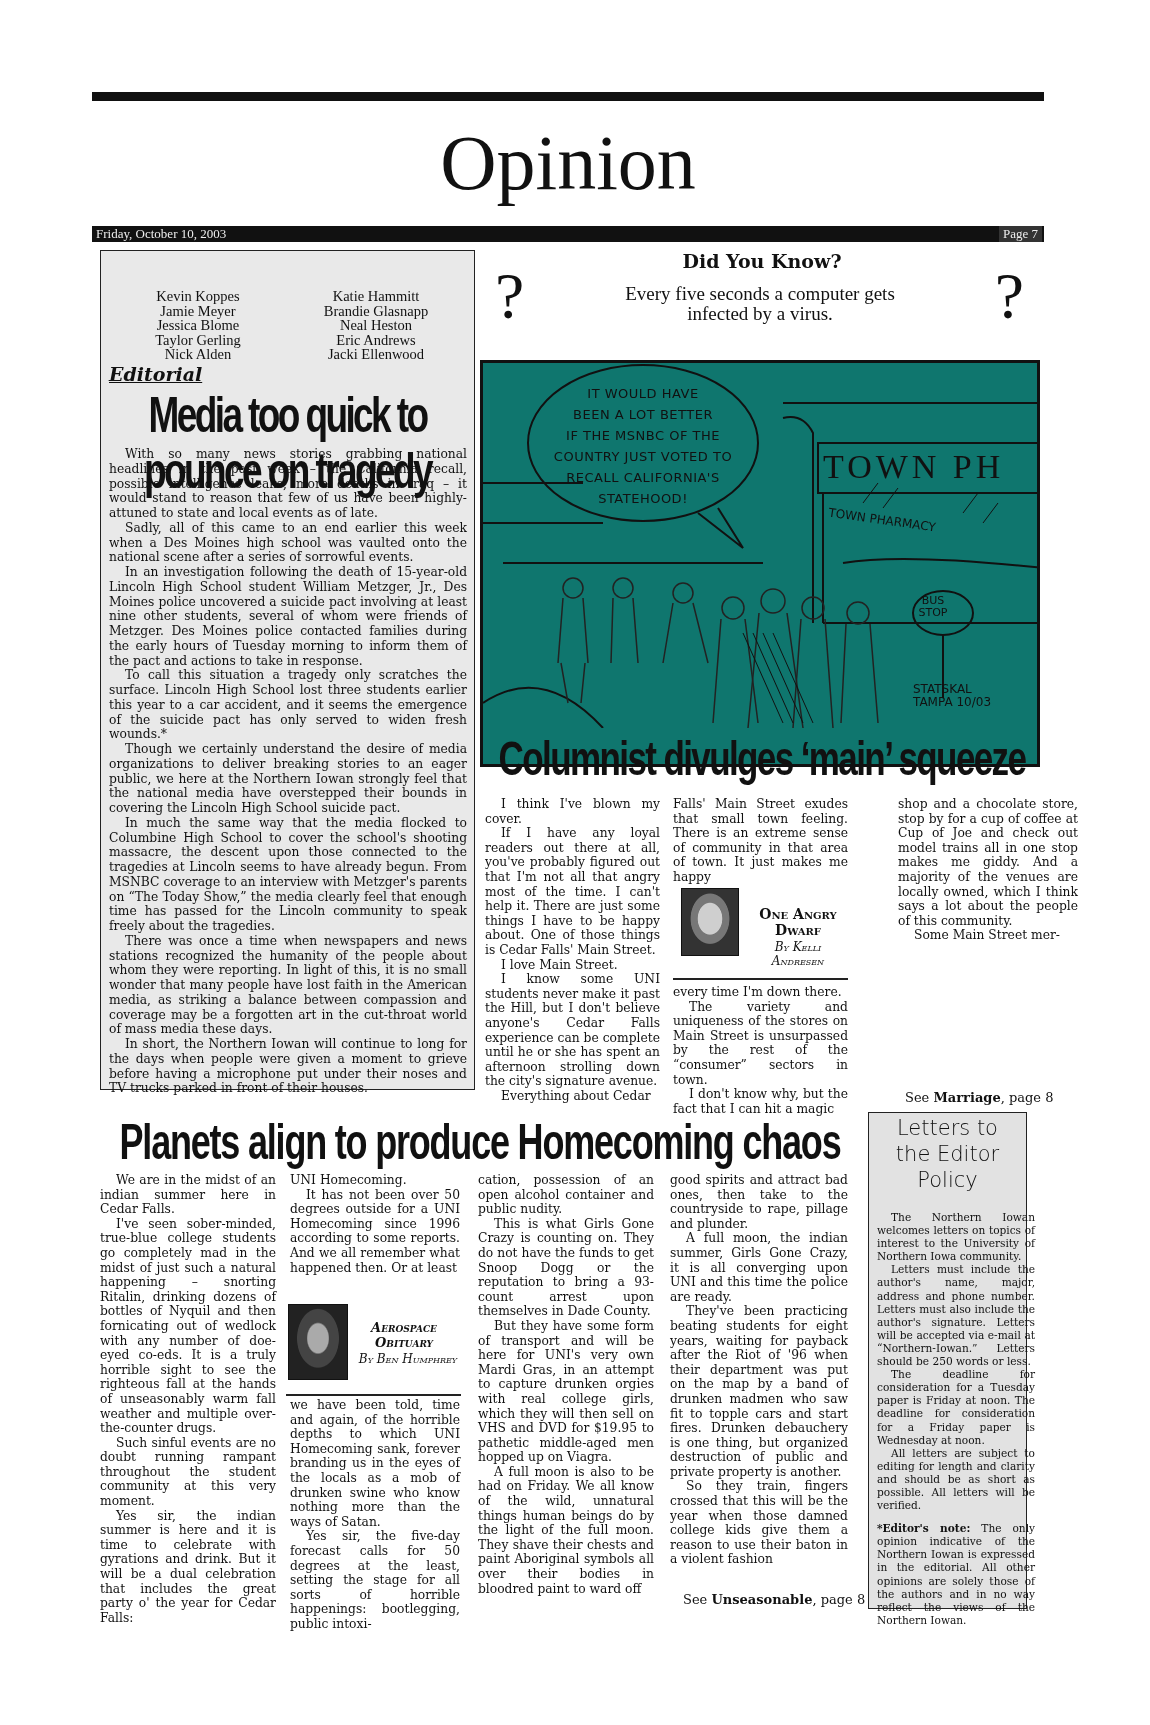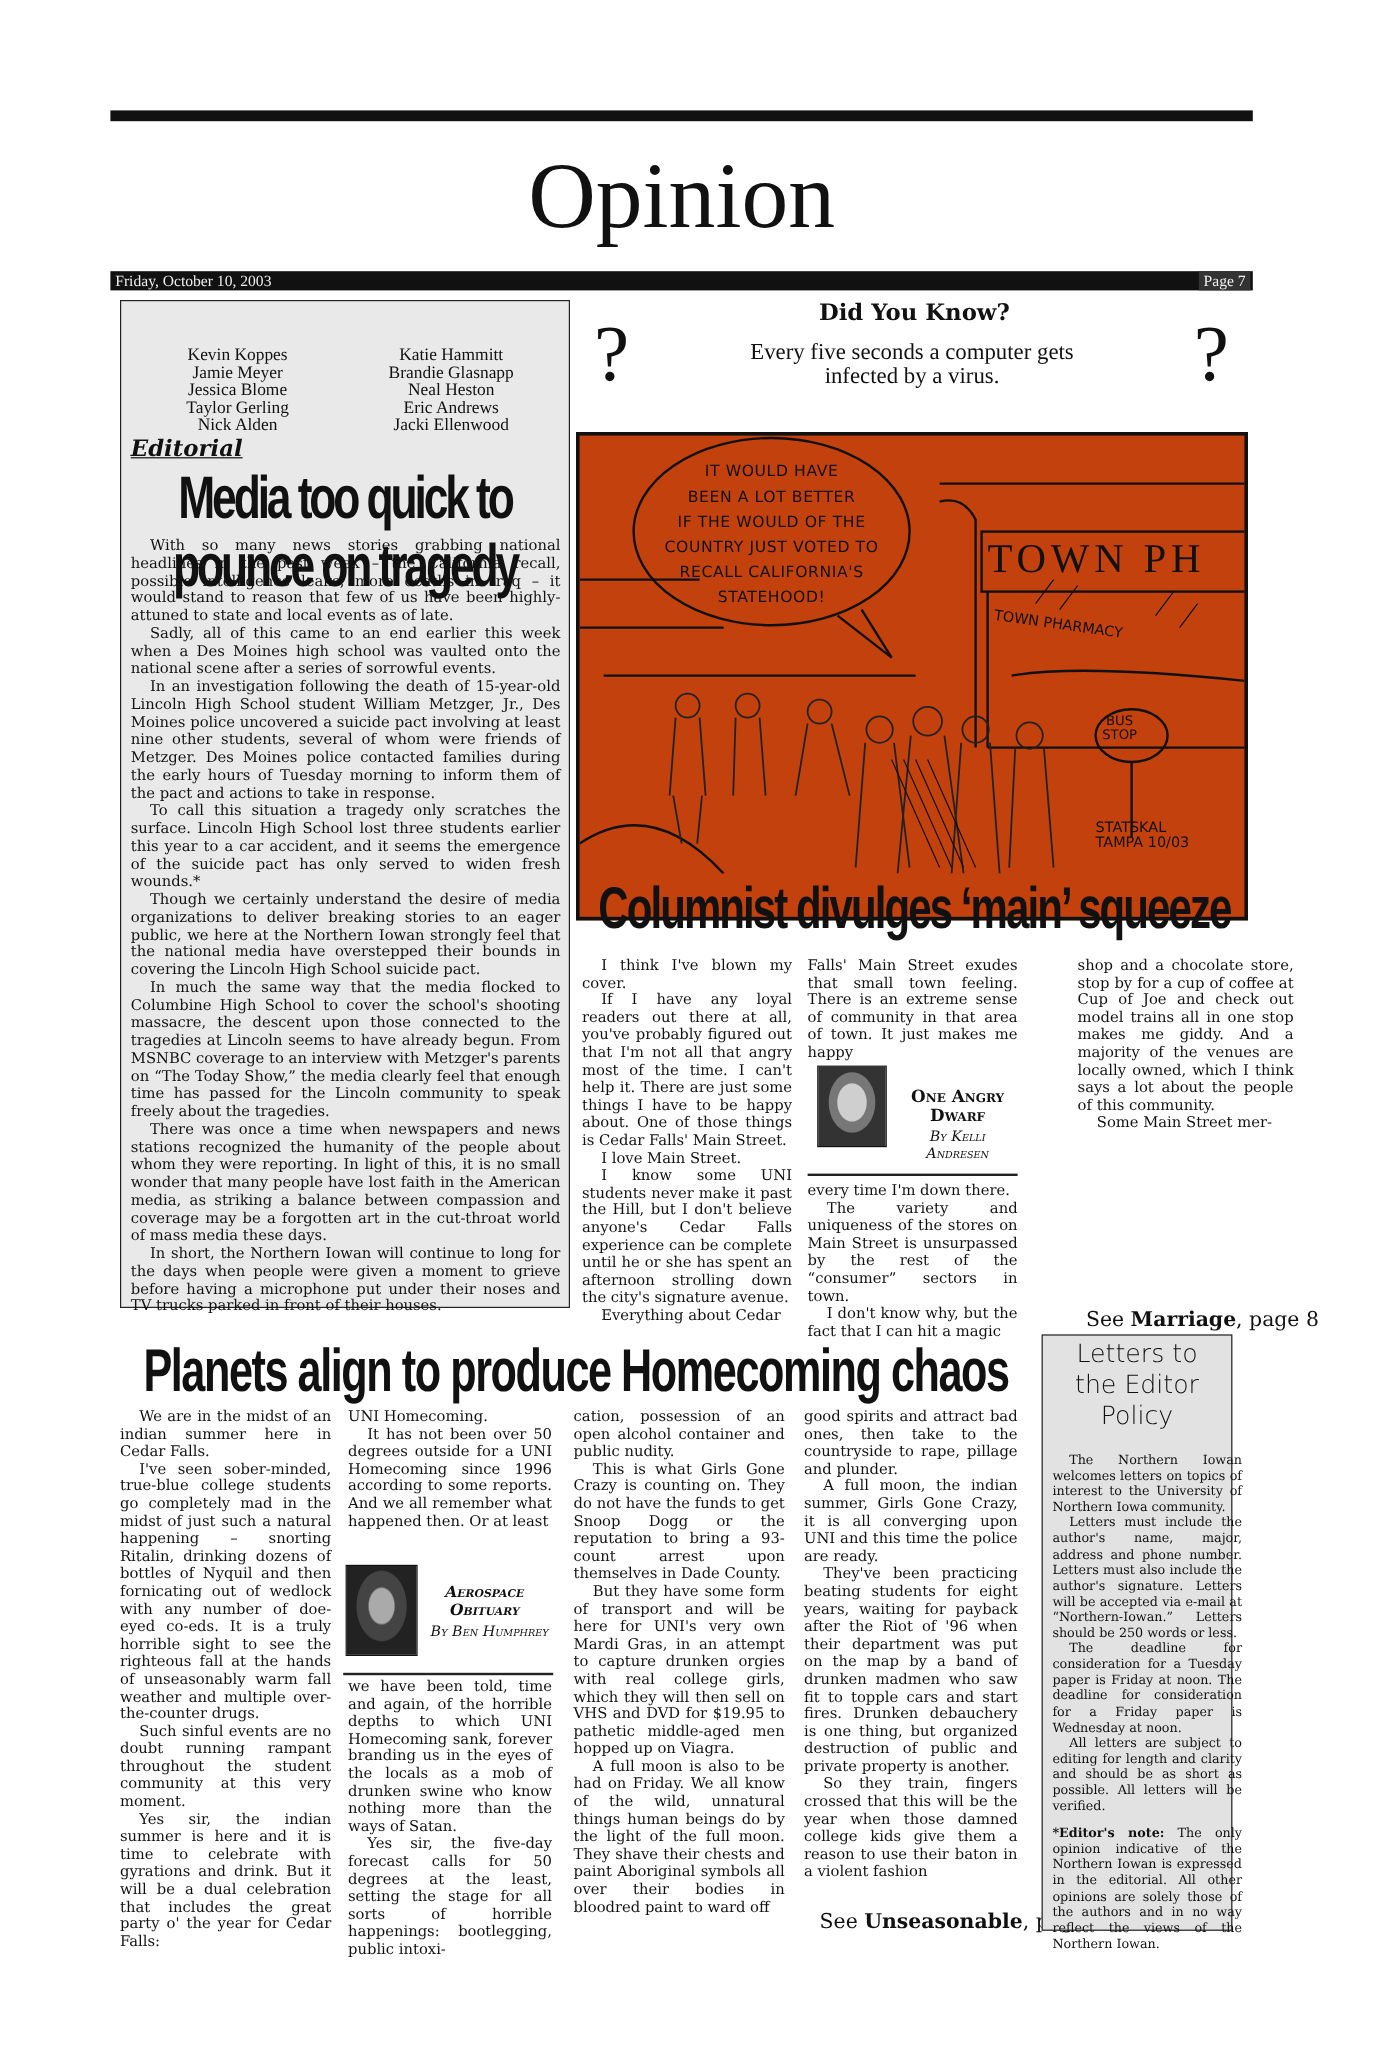--- a/index.html
+++ b/index.html
@@ -24,41 +24,41 @@
   .ed-body p { margin: 0; text-indent: 16px; }
 
   
   .dyk { left: 480px; top: 250px; width: 564px; height: 90px; }
   .q { position: absolute; font-family: "Liberation Serif", serif; font-size: 66px; top: 8px; }
   .q.l { left: 15px; } .q.r { right: 20px; }
   .dyk-title { position: absolute; left: 0; width: 100%; top: 0; text-align: center; font-family: "DejaVu Serif", serif; font-weight: bold; font-size: 19px; }
   .dyk-text { position: absolute; left: 120px; width: 320px; top: 34px; text-align: center; font-family: "Liberation Serif", serif; font-size: 19px; line-height: 20px; }
 
   
-  .cartoon { left: 480px; top: 360px; width: 560px; height: 407px; border: 3px solid #111; box-sizing: border-box; background: #c2410c; overflow: hidden; }
+  .cartoon { left: 480px; top: 360px; width: 560px; height: 407px; border: 3px solid #111; box-sizing: border-box; background: #0f766e; overflow: hidden; }
   .cartoon svg { position: absolute; left: 0; top: 0; }
   .bubble-text { position: absolute; left: 60px; top: 20px; width: 200px; text-align: center; font-family: "DejaVu Sans", sans-serif; font-size: 13px; line-height: 21px; letter-spacing: 0.5px; }
   .sign-town { position: absolute; left: 340px; top: 85px; font-family: "Liberation Serif", serif; font-size: 34px; letter-spacing: 4px; }
   .sign-pharm { position: absolute; left: 345px; top: 150px; font-family: "DejaVu Sans", sans-serif; font-size: 12px; transform: rotate(8deg); }
   .busstop { position: absolute; left: 430px; top: 232px; width: 40px; text-align: center; font-family: "DejaVu Sans", sans-serif; font-size: 11px; line-height: 12px; }
   .sig { position: absolute; left: 430px; top: 320px; font-family: "DejaVu Sans", sans-serif; font-size: 12px; line-height: 13px; }
 
   
   .col-head { left: 480px; top: 730px; width: 564px; font-family: "Liberation Sans", sans-serif; font-weight: bold; font-size: 35px; letter-spacing: -1.6px; transform: scaleY(1.4); transform-origin: top; white-space: nowrap; text-align: center; }
   .body { font-family: "DejaVu Serif", serif; font-size: 12.3px; line-height: 14.6px; text-align: justify; }
   .body p { margin: 0; text-indent: 16px; }
   .body p.noind { text-indent: 0; }
   .c1 { left: 485px; top: 797px; width: 175px; }
   .c2 { left: 673px; top: 797px; width: 175px; }
   .c3 { left: 862px; top: 797px; width: 180px; margin-left: 36px; }
   .mug-box { left: 673px; top: 880px; width: 175px; height: 98px; border-bottom: 2px solid #222; }
   .mug { position: absolute; left: 8px; top: 8px; width: 56px; height: 66px; border: 1px solid #111; background: radial-gradient(ellipse at 50% 45%, #cfcfcf 0 30%, #777 32% 48%, #333 50%); }
   .col-name { position: absolute; left: 75px; top: 26px; width: 100px; text-align: center; font-family: "DejaVu Serif", serif; font-weight: bold; font-variant: small-caps; font-size: 14px; line-height: 16px; }
   .byline { position: absolute; left: 75px; top: 60px; width: 100px; text-align: center; font-family: "DejaVu Serif", serif; font-style: italic; font-variant: small-caps; font-size: 12px; line-height: 14px; }
-  .seeref { font-family: "DejaVu Serif", serif; font-size: 17px; }
+  .seeref { font-family: "DejaVu Serif", serif; font-size: 13px; }
   .seeref b { font-weight: bold; }
 
   
   .pl-head { left: 95px; top: 1113px; width: 770px; text-align: center; font-family: "Liberation Sans", sans-serif; font-weight: bold; font-size: 36px; letter-spacing: -1.2px; transform: scaleY(1.4); transform-origin: top; white-space: nowrap; }
   .p1 { left: 100px; top: 1173px; width: 176px; }
   .p2 { left: 290px; top: 1173px; width: 170px; }
   .p3 { left: 478px; top: 1173px; width: 176px; }
   .p4 { left: 670px; top: 1173px; width: 178px; }
   .mug2-box { left: 286px; top: 1300px; width: 175px; height: 94px; border-bottom: 2px solid #222; }
   .mug2 { position: absolute; left: 2px; top: 4px; width: 58px; height: 74px; border: 1px solid #111; background: radial-gradient(ellipse at 50% 45%, #aaa 0 25%, #444 28% 50%, #222 52%); }
@@ -151,21 +151,21 @@
         <path d="M363 261 L358 360 M387 261 L395 360"></path>
     </g>
     <g stroke="#111" stroke-width="1">
       <path d="M260 270 L300 360 M270 270 L310 360 M280 270 L320 360 M290 270 L330 360"></path>
       <path d="M380 140 L395 120 M400 145 L415 125 M480 150 L495 130 M500 160 L515 140"></path>
     </g>
   </svg>
   <div class="bubble-text">
     <div>IT WOULD HAVE</div>
     <div>BEEN A LOT BETTER</div>
-    <div>IF THE WOULD OF THE</div>
+    <div>IF THE MSNBC OF THE</div>
     <div>COUNTRY JUST VOTED TO</div>
     <div>RECALL CALIFORNIA'S</div>
     <div>STATEHOOD!</div>
   </div>
   <div class="sign-town">TOWN PH</div>
   <div class="sign-pharm">TOWN PHARMACY</div>
   <div class="busstop">
     <div>BUS</div>
     <div>STOP</div>
   </div>

